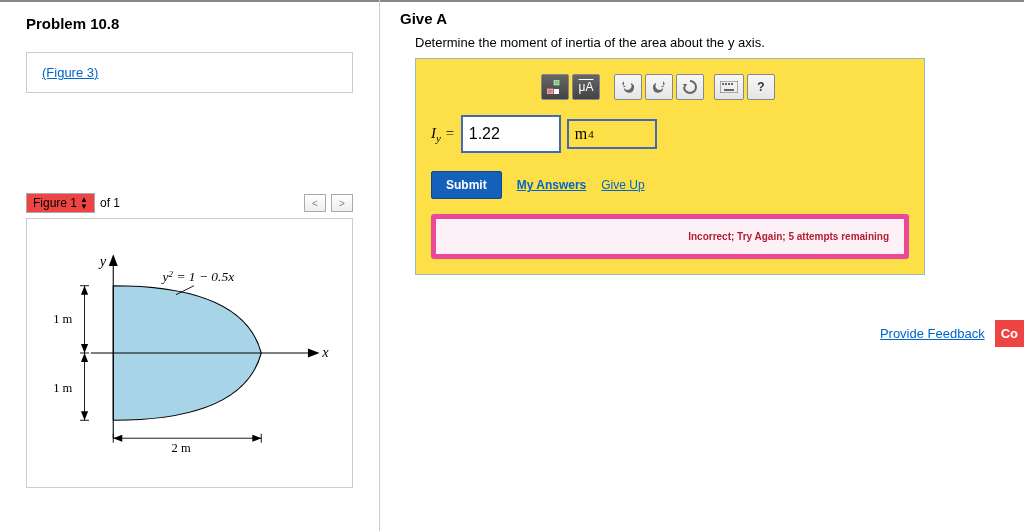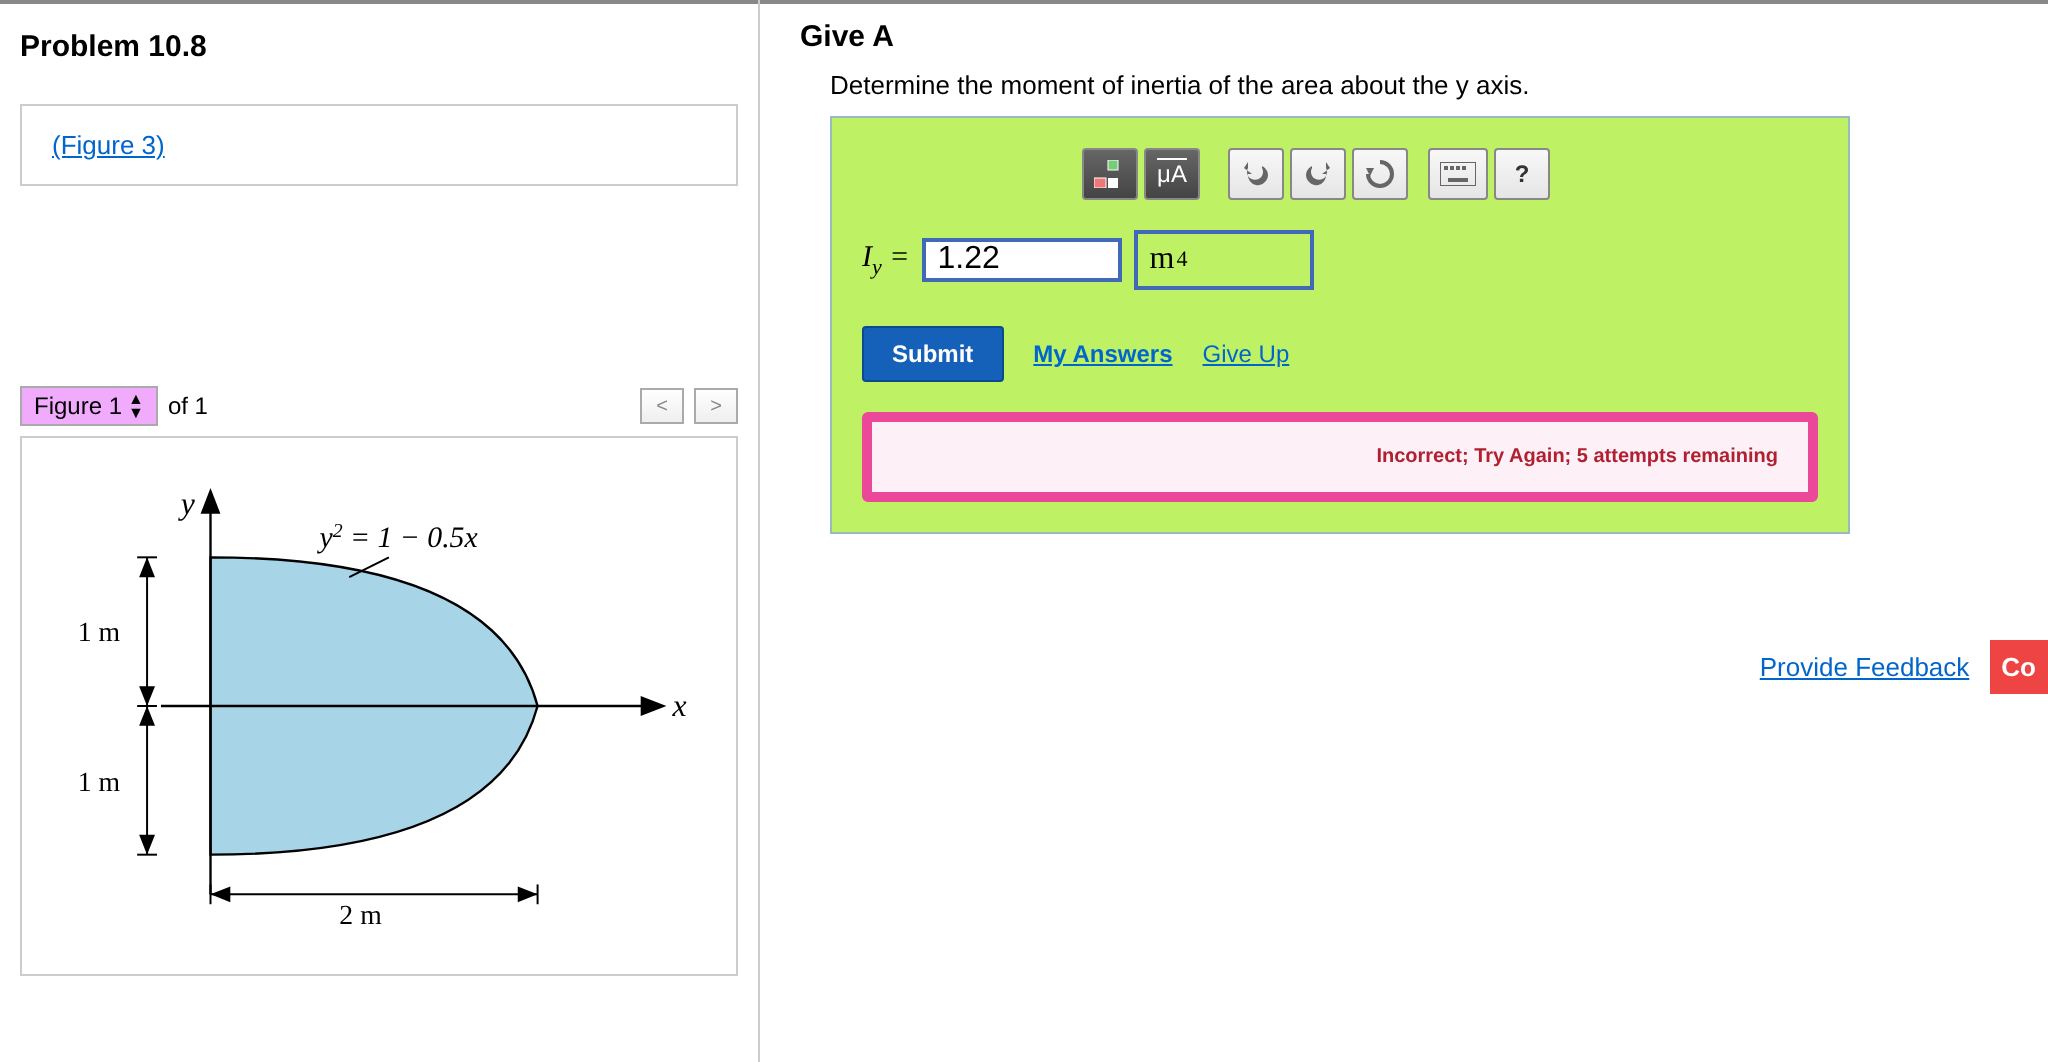--- a/index.html
+++ b/index.html
@@ -1,51 +1,51 @@
 <!DOCTYPE html>
 <html><head>
 <meta charset="utf-8">
 <style>
 * { box-sizing: border-box; margin: 0; padding: 0; }
 body { font-family: Arial, Helvetica, sans-serif; font-size: 13px; background: #fff; color: #000; }
 .container { display: flex; width: 1024px; height: 531px; }
-.left-panel { width: 380px; border-right: 1px solid #ccc; padding: 10px 0; position: relative; }
+.left-panel { width: 380px; border-right: 1px solid #ccc; padding: 10px 16px; position: relative; }
 .right-panel { flex: 1; padding: 10px 20px; position: relative; }
 
 .problem-title { font-weight: bold; font-size: 15px; padding: 5px 10px 10px; }
 .figure-box { border: 1px solid #ccc; margin: 10px; padding: 12px 15px; }
 .figure-link { color: #0066cc; text-decoration: underline; cursor: pointer; }
 
 .figure-nav { margin: 100px 10px 5px; display: flex; align-items: center; gap: 5px; }
-.figure-nav-label { border: 1px solid #aaa; padding: 2px 6px; font-size: 12px; background: #f0abfc; display:flex; align-items:center; gap:3px;}
+.figure-nav-label { border: 1px solid #aaa; padding: 2px 6px; font-size: 12px; background: #ef4444; display:flex; align-items:center; gap:3px;}
 .figure-nav-label .arrows { font-size:8px; line-height:7px; display:inline-flex; flex-direction:column; }
 .figure-nav-text { font-size: 12px; }
 .nav-spacer { flex: 1; }
 .nav-btn { border: 1px solid #aaa; background: linear-gradient(#fff,#eee); width: 22px; height: 18px; font-size: 10px; cursor: pointer; display:flex; align-items:center; justify-content:center; color:#888;}
 
 .figure-image-box { border: 1px solid #ccc; margin: 5px 10px; padding: 10px; height: 270px; position: relative; background:#fff; }
 .figure-svg { width: 100%; height: 100%; }
 .axis-label { font-style: italic; font-size: 16px; font-family: 'Times New Roman', serif; }
 .dim-label { font-size: 14px; font-family: 'Times New Roman', serif; }
 .eqn-label { font-size: 15px; font-family: 'Times New Roman', serif; font-style: italic; }
 
 .part-title { font-weight: bold; font-size: 15px; margin-bottom: 8px; }
 .prompt-text { font-size: 13px; margin-bottom: 8px; margin-left: 15px; }
 .bold-text { font-weight: bold; font-size: 13px; margin-bottom: 15px; margin-left: 15px; }
 
-.answer-box { border: 1px solid #9bb; background: #bef264; padding: 15px; margin-left: 15px; max-width: 510px; }
+.answer-box { border: 1px solid #9bb; background: #fde047; padding: 15px; margin-left: 15px; max-width: 510px; }
 .toolbar { display: flex; gap: 3px; margin-bottom: 15px; margin-left: 110px; align-items: center; }
 .tool-btn { border: 1px solid #888; background: linear-gradient(#666,#444); color:#fff; height: 26px; min-width: 28px; padding: 0 5px; font-size: 12px; display:flex; align-items:center; justify-content:center; cursor:pointer; border-radius:2px;}
 .tool-btn.light { background: linear-gradient(#f8f8f8,#e5e5e5); color:#555; }
 .tool-btn.help { background: linear-gradient(#f8f8f8,#e5e5e5); color:#333; font-weight:bold; }
 
 .input-row { display: flex; align-items: center; gap: 6px; margin-bottom: 18px; }
 .iy-label { font-style: italic; font-size: 15px; font-family: 'Times New Roman', serif; }
 .iy-label sub { font-size: 11px; }
-.answer-input { border: 2px solid #4169b8; height: 22px; width: 100px; padding: 0 6px; font-size: 16px; }
+.answer-input { border: 2px solid #4169b8; height: 38px; width: 100px; padding: 0 6px; font-size: 16px; }
 .unit-display { border: 2px solid #4169b8; height: 30px; width: 90px; padding: 0 6px; font-size: 16px; display:flex; align-items:center; font-family: 'Times New Roman', serif; }
 .unit-display sup { font-size: 11px; margin-left:1px; }
 
 .submit-row { display: flex; align-items: center; gap: 15px; margin-bottom: 15px; }
 .submit-btn { background: #1560b8; color: #fff; border: 1px solid #0b4a8e; padding: 6px 14px; font-weight: bold; cursor: pointer; font-size: 12px; border-radius: 2px;}
 .text-link { color: #0066cc; text-decoration: underline; cursor: pointer; font-size: 12px; }
 .my-answers { font-weight: bold; }
 
 .feedback-box { border: 5px solid #ec4899; background: #fdf0f7; padding: 12px 15px; color: #b02030; font-weight: bold; font-size: 10px; border-radius: 3px; text-align: right;}
 

